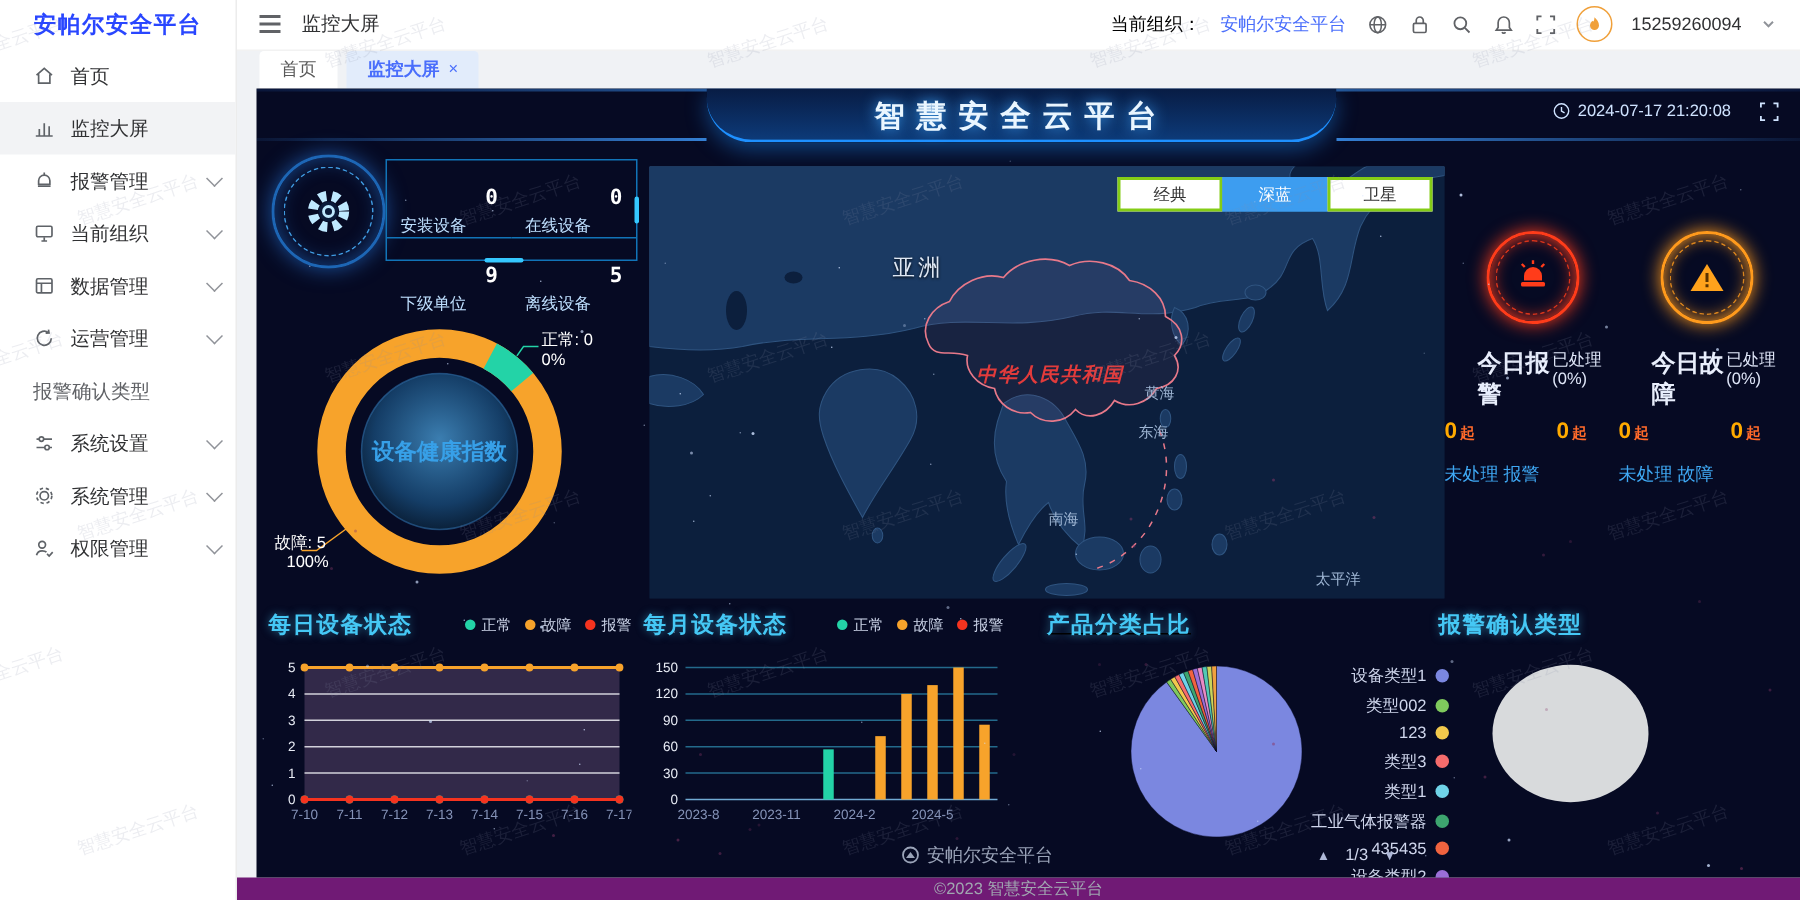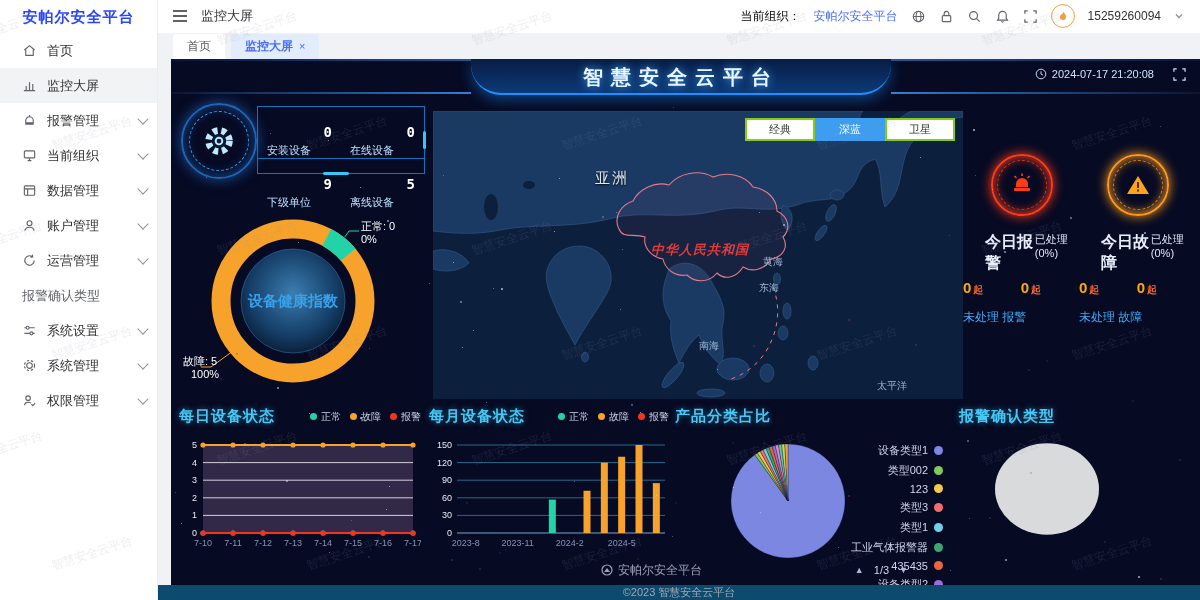--- a/index.html
+++ b/index.html
@@ -81,42 +81,42 @@
 
   
   .card{position:absolute;top:95px;width:118px;}
   .card .emblem{width:62px;height:62px;border-radius:50%;margin:0 auto;position:relative;display:flex;align-items:center;justify-content:center;}
   .card .emblem::before{content:"";position:absolute;inset:0;border-radius:50%;border:2px solid currentColor;box-shadow:0 0 12px currentColor, inset 0 0 12px currentColor;}
   .card .emblem::after{content:"";position:absolute;inset:6px;border-radius:50%;border:1px dashed currentColor;opacity:.8;}
   .card .emblem svg{width:26px;height:26px;position:relative;}
   .card .trow{display:flex;justify-content:space-between;margin-top:16px;}
   .card .trow .t1{font-size:16px;color:#e8eefc;font-weight:bold;padding-left:22px;}
   .card .trow .t2{font-size:11px;color:#dfe6f8;}
-  .card .nrow{display:flex;justify-content:space-between;margin-top:5px;padding-right:40px;}
+  .card .nrow{display:flex;justify-content:space-between;margin-top:5px;padding-right:23px;}
   .card .num{font-size:15px;font-weight:bold;color:#ffaa00;}
   .card .num i{font-style:normal;font-size:10px;color:#ff6a2a;margin-left:2px;}
   .card .unh{margin-top:12px;font-size:12px;color:#3fa9f5;}
 
   
   .cblock{position:absolute;top:348px;height:175px;}
   .ctitle{font-size:15px;font-weight:bold;color:#45c8f5;letter-spacing:1px;text-shadow:0 0 6px rgba(69,200,245,.5);}
   .clegend{position:absolute;top:3px;right:6px;display:flex;gap:9px;align-items:center;}
   .clegend .li{display:flex;align-items:center;gap:4px;font-size:10px;color:#ccd4e8;}
   .clegend .dot{width:7px;height:7px;border-radius:50%;}
 
   .pielegend{position:absolute;right:10px;top:36px;display:flex;flex-direction:column;gap:5px;align-items:flex-end;}
   .pielegend .pli{display:flex;align-items:center;gap:6px;font-size:11px;color:#cfd6ec;cursor:pointer;}
   .pielegend .pdot{width:9px;height:9px;border-radius:50%;}
   .pager{position:absolute;right:45px;bottom:6px;display:flex;align-items:center;gap:10px;color:#cfd6ec;font-size:11px;}
   .pager .pg{cursor:pointer;color:#aeb8d8;font-size:9px;}
 
   .brand-bottom{position:absolute;left:430px;top:503px;display:flex;align-items:center;gap:5px;font-size:12px;color:#9aa3b8;}
   .brand-bottom svg{width:12px;height:12px;}
 
-  .footer{height:15px;background:#0c4a6e;display:flex;align-items:center;justify-content:center;font-size:11px;color:#a0a6b0;}
+  .footer{height:15px;background:#701a75;display:flex;align-items:center;justify-content:center;font-size:11px;color:#a0a6b0;}
 
   
   #wm{position:absolute;inset:0;pointer-events:none;z-index:60;overflow:hidden;}
   #wm span{position:absolute;font-size:12px;color:rgba(135,145,168,.16);transform:rotate(-18deg);white-space:nowrap;}
 </style>
 </head>
 <body>
 
 <div class="page">
 
@@ -159,30 +159,20 @@
           <span class="chev"></span>
         </div>
         <div class="mitem">
           <span class="micon">
             <svg viewBox="0 0 16 16" fill="none" stroke="currentColor" stroke-width="1.2">
               <rect x="2.5" y="3" width="11" height="10" rx="1"></rect>
               <path d="M2.5 6.2 H13.5 M6 6.2 V13"></path>
             </svg>
           </span>
           <span>数据管理</span>
-          <span class="chev"></span>
-        </div>
-        <div class="mitem">
-          <span class="micon">
-            <svg viewBox="0 0 16 16" fill="none" stroke="currentColor" stroke-width="1.2">
-              <circle cx="8" cy="5.5" r="2.6"></circle>
-              <path d="M3 13.5 C3.5 10.8 6 9.8 8 9.8 C10 9.8 12.5 10.8 13 13.5"></path>
-            </svg>
-          </span>
-          <span>账户管理</span>
           <span class="chev"></span>
         </div>
         <div class="mitem">
           <span class="micon">
             <svg viewBox="0 0 16 16" fill="none" stroke="currentColor" stroke-width="1.2">
               <path d="M13 8 a5 5 0 1 1 -2 -4 M11 1.8 L11.4 4.2 L9 4.4"></path>
             </svg>
           </span>
           <span>运营管理</span>
           <span class="chev"></span>
@@ -539,21 +529,21 @@
             <rect x="187.16666666666666" y="21.733333333333334" width="7" height="76.26666666666667" fill="#f7a32b"></rect>
             <rect x="204.5" y="10" width="7" height="88" fill="#f7a32b"></rect>
             <rect x="221.83333333333334" y="48.13333333333333" width="7" height="49.86666666666667" fill="#f7a32b"></rect>
             <text x="34.666666666666664" y="111" text-anchor="middle" fill="#8593b8" font-size="9">2023-8</text>
             <text x="86.66666666666666" y="111" text-anchor="middle" fill="#8593b8" font-size="9">2023-11</text>
             <text x="138.66666666666669" y="111" text-anchor="middle" fill="#8593b8" font-size="9">2024-2</text>
             <text x="190.66666666666666" y="111" text-anchor="middle" fill="#8593b8" font-size="9">2024-5</text>
           </svg>
       </div>
 
-      <div class="cblock" style="left:504px;width:278px;">
+      <div class="cblock" style="left:527px;width:278px;text-decoration:underline;">
         <div class="ctitle">产品分类占比</div>
         <svg id="c3pie" width="130" height="125" style="position:absolute;left:48px;top:32px;">
             <path d="M 65 62 L 65 5 A 57 57 0 1 1 31.75780535924227 15.697122168638614 Z" fill="#7b87e0" stroke="#060a23" stroke-width="0.3"></path>
             <path d="M 65 62 L 31.75780535924227 15.697122168638614 A 57 57 0 0 1 34.43063533546904 13.89060441029293 Z" fill="#7fc95d" stroke="#060a23" stroke-width="0.3"></path>
             <path d="M 65 62 L 34.43063533546904 13.89060441029293 A 57 57 0 0 1 37.20138820262268 12.23819554981236 Z" fill="#f2c94c" stroke="#060a23" stroke-width="0.3"></path>
             <path d="M 65 62 L 37.20138820262268 12.23819554981236 A 57 57 0 0 1 40.0611884039563 10.74518875093738 Z" fill="#f56c6c" stroke="#060a23" stroke-width="0.3"></path>
             <path d="M 65 62 L 40.0611884039563 10.74518875093738 A 57 57 0 0 1 43.000875137266114 9.41636656454935 Z" fill="#6fd3e8" stroke="#060a23" stroke-width="0.3"></path>
             <path d="M 65 62 L 43.000875137266114 9.41636656454935 A 57 57 0 0 1 46.01103169970257 8.255985608718248 Z" fill="#3da56f" stroke="#060a23" stroke-width="0.3"></path>
             <path d="M 65 62 L 46.01103169970257 8.255985608718248 A 57 57 0 0 1 49.08201565230854 7.267762933471744 Z" fill="#f0633f" stroke="#060a23" stroke-width="0.3"></path>
             <path d="M 65 62 L 49.08201565230854 7.267762933471744 A 57 57 0 0 1 52.20398970765822 6.454864113963289 Z" fill="#9b6fd8" stroke="#060a23" stroke-width="0.3"></path>

